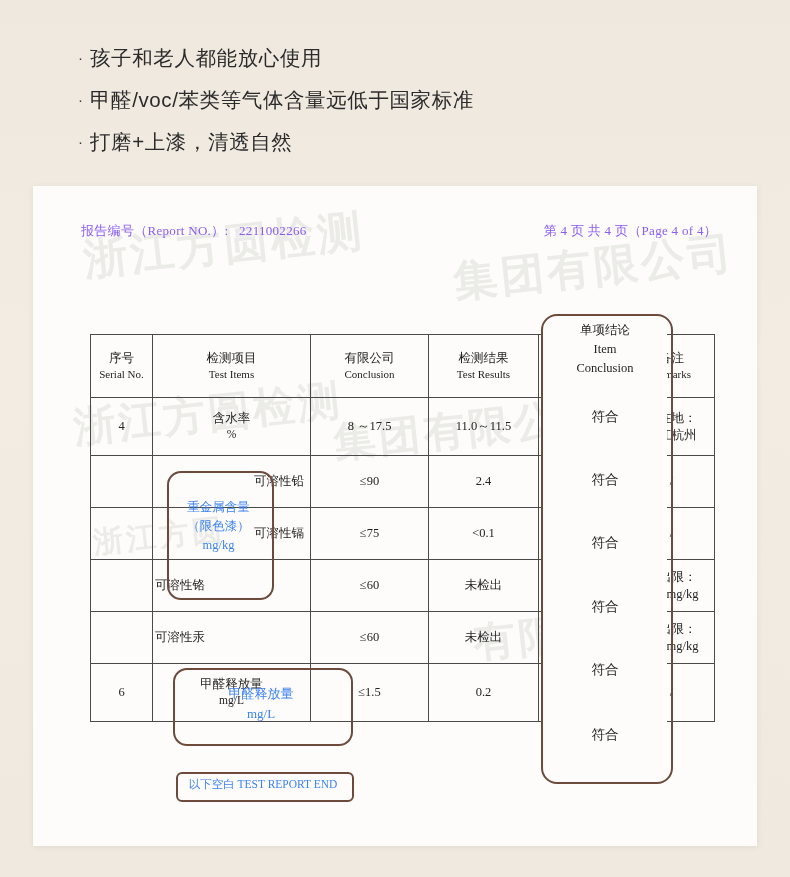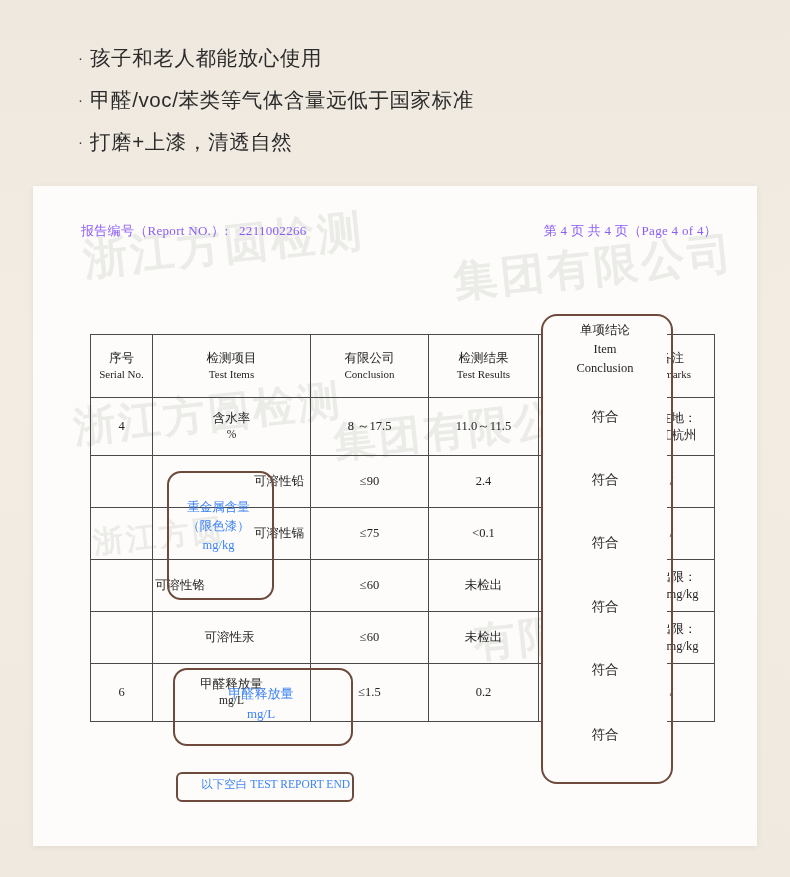--- a/index.html
+++ b/index.html
@@ -193,21 +193,21 @@
   .anno-label {
     position: absolute;
     text-align: center;
     font-family: "Liberation Serif", serif;
     color: #3b82f6;
     line-height: 1.5;
     pointer-events: none;
   }
   .lbl-1 { left: 134px; top: 312px; width: 103px; font-size: 12.5px; }
   .lbl-2 { left: 140px; top: 498px; width: 176px; font-size: 13px; }
-  .lbl-4 { left: 143px; top: 590px; width: 174px; font-size: 11.5px; text-align: right; }
+  .lbl-4 { left: 143px; top: 590px; width: 174px; font-size: 11.5px; }
 
   
   .concl-col {
     position: absolute;
     left: 510px;
     top: 130px;
     width: 124px;
     height: 462px;
     background: #fdfcfa;
     border: none;
@@ -339,21 +339,21 @@
                 <span>可溶性铬</span>
               </td>
               <td>≤60</td>
               <td>未检出</td>
               <td>符合</td>
               <td class="small" style="white-space:pre-line;">检出限：
 0.02mg/kg</td>
             </tr>
             <tr class="rowh">
               <td></td>
-              <td style="text-align:center;padding-right:6px;">
+              <td style="text-align:left;padding-right:6px;">
                 <span>可溶性汞</span>
               </td>
               <td>≤60</td>
               <td>未检出</td>
               <td>符合</td>
               <td class="small" style="white-space:pre-line;">检出限：
 0.07mg/kg</td>
             </tr>
             <tr class="rowh-tall">
               <td>6</td>

